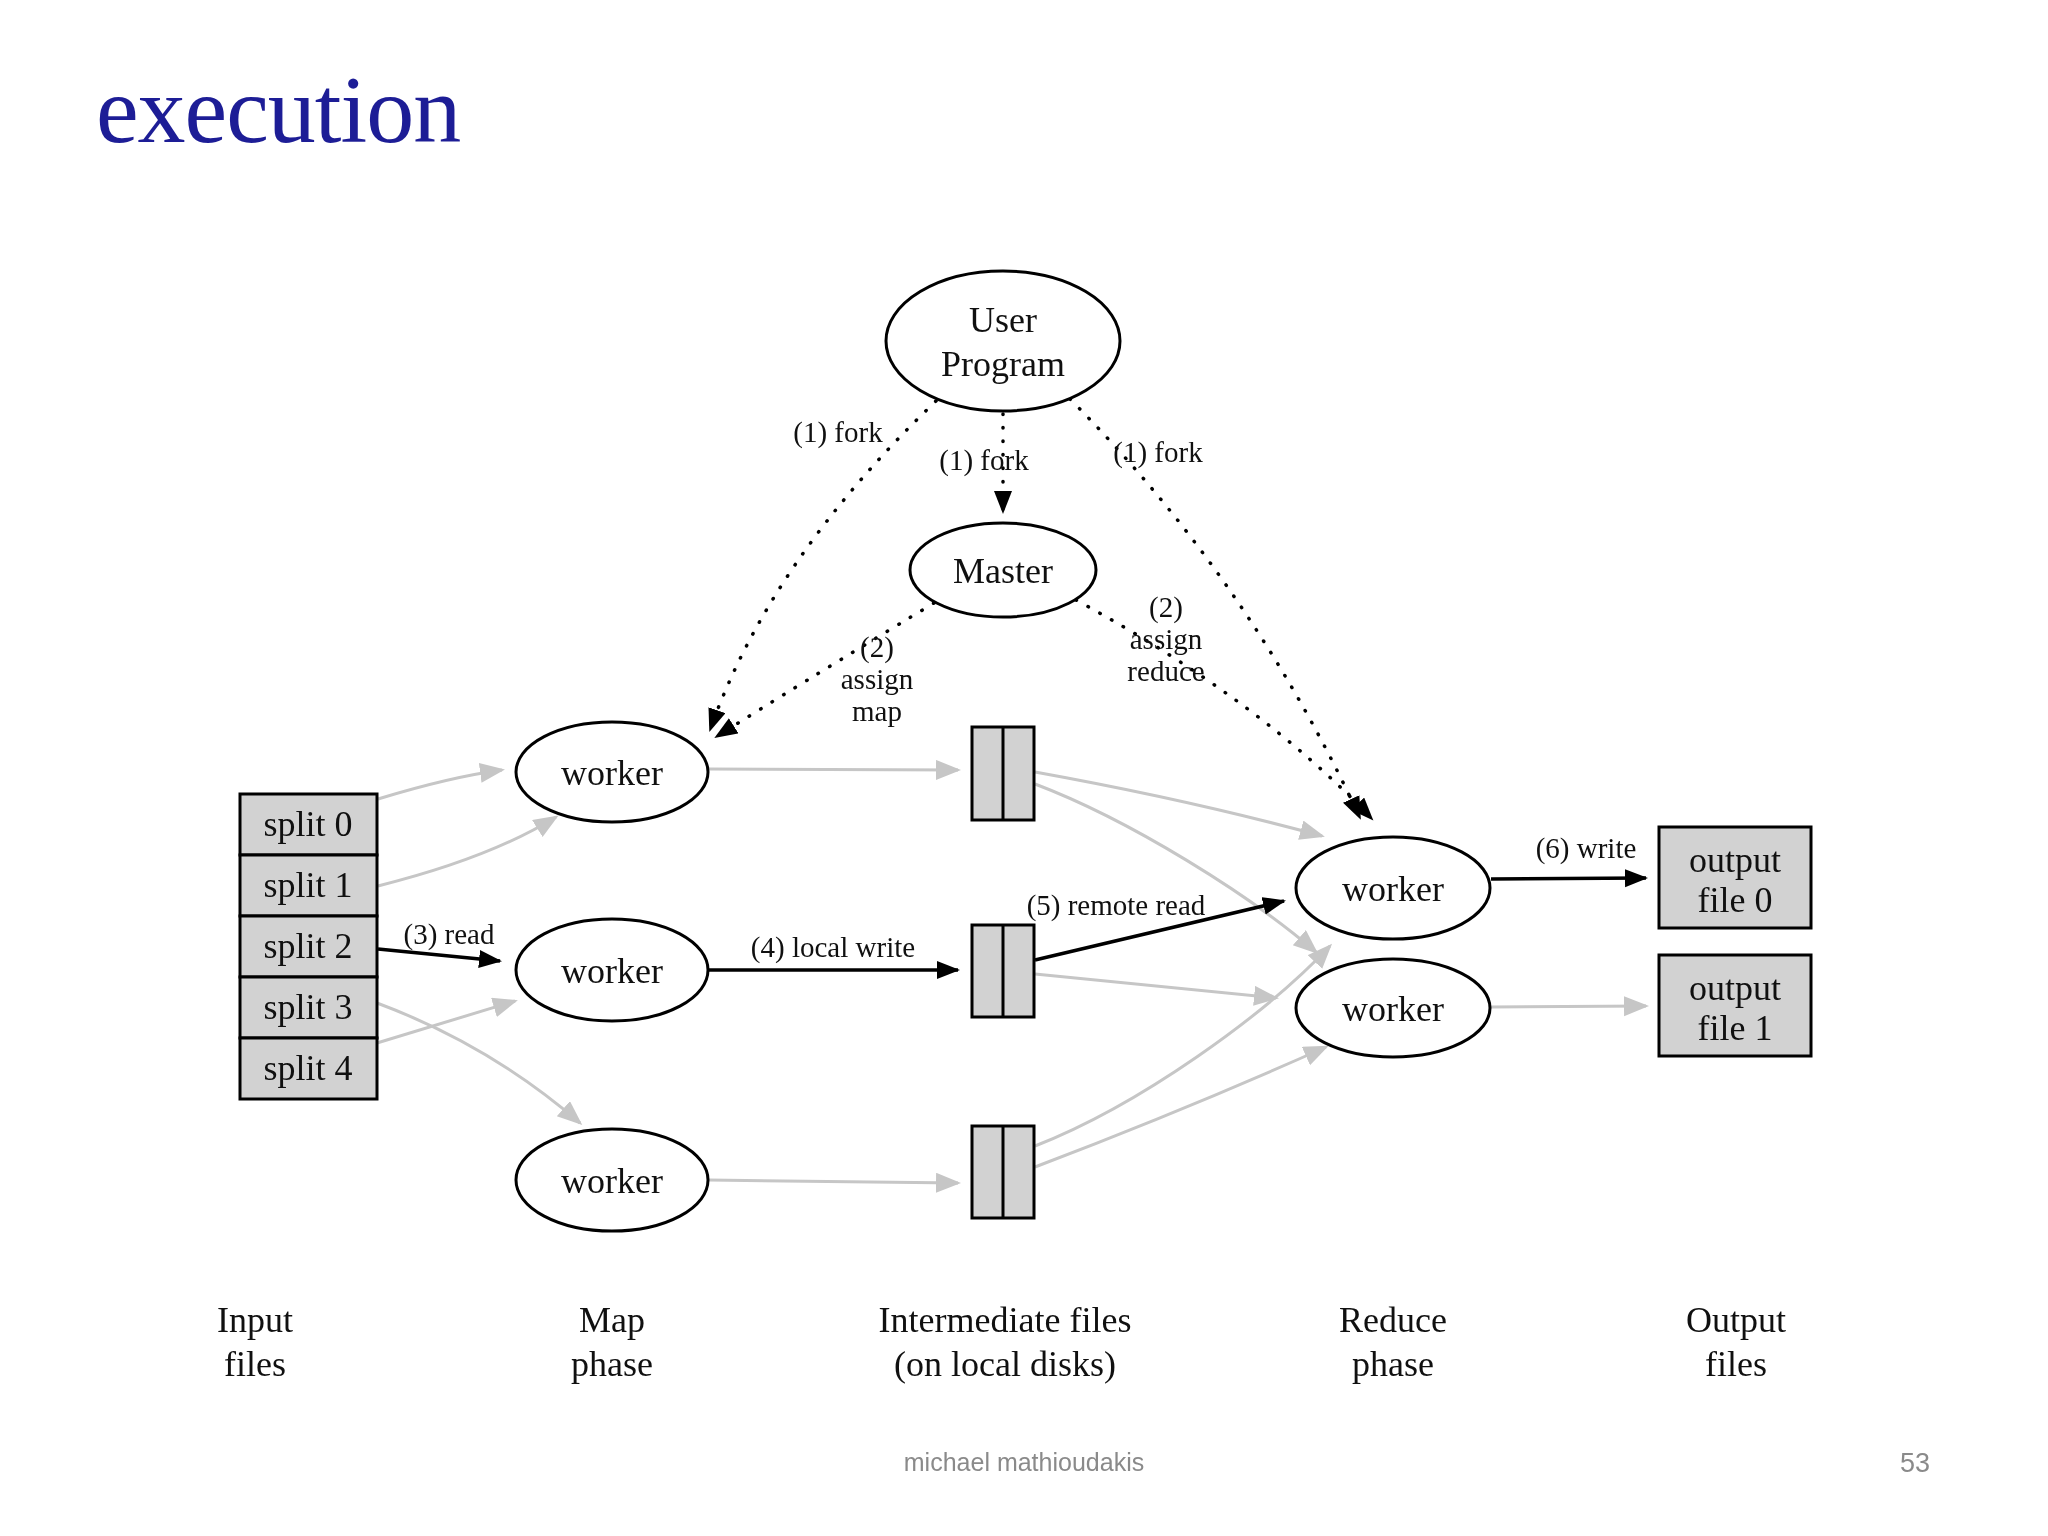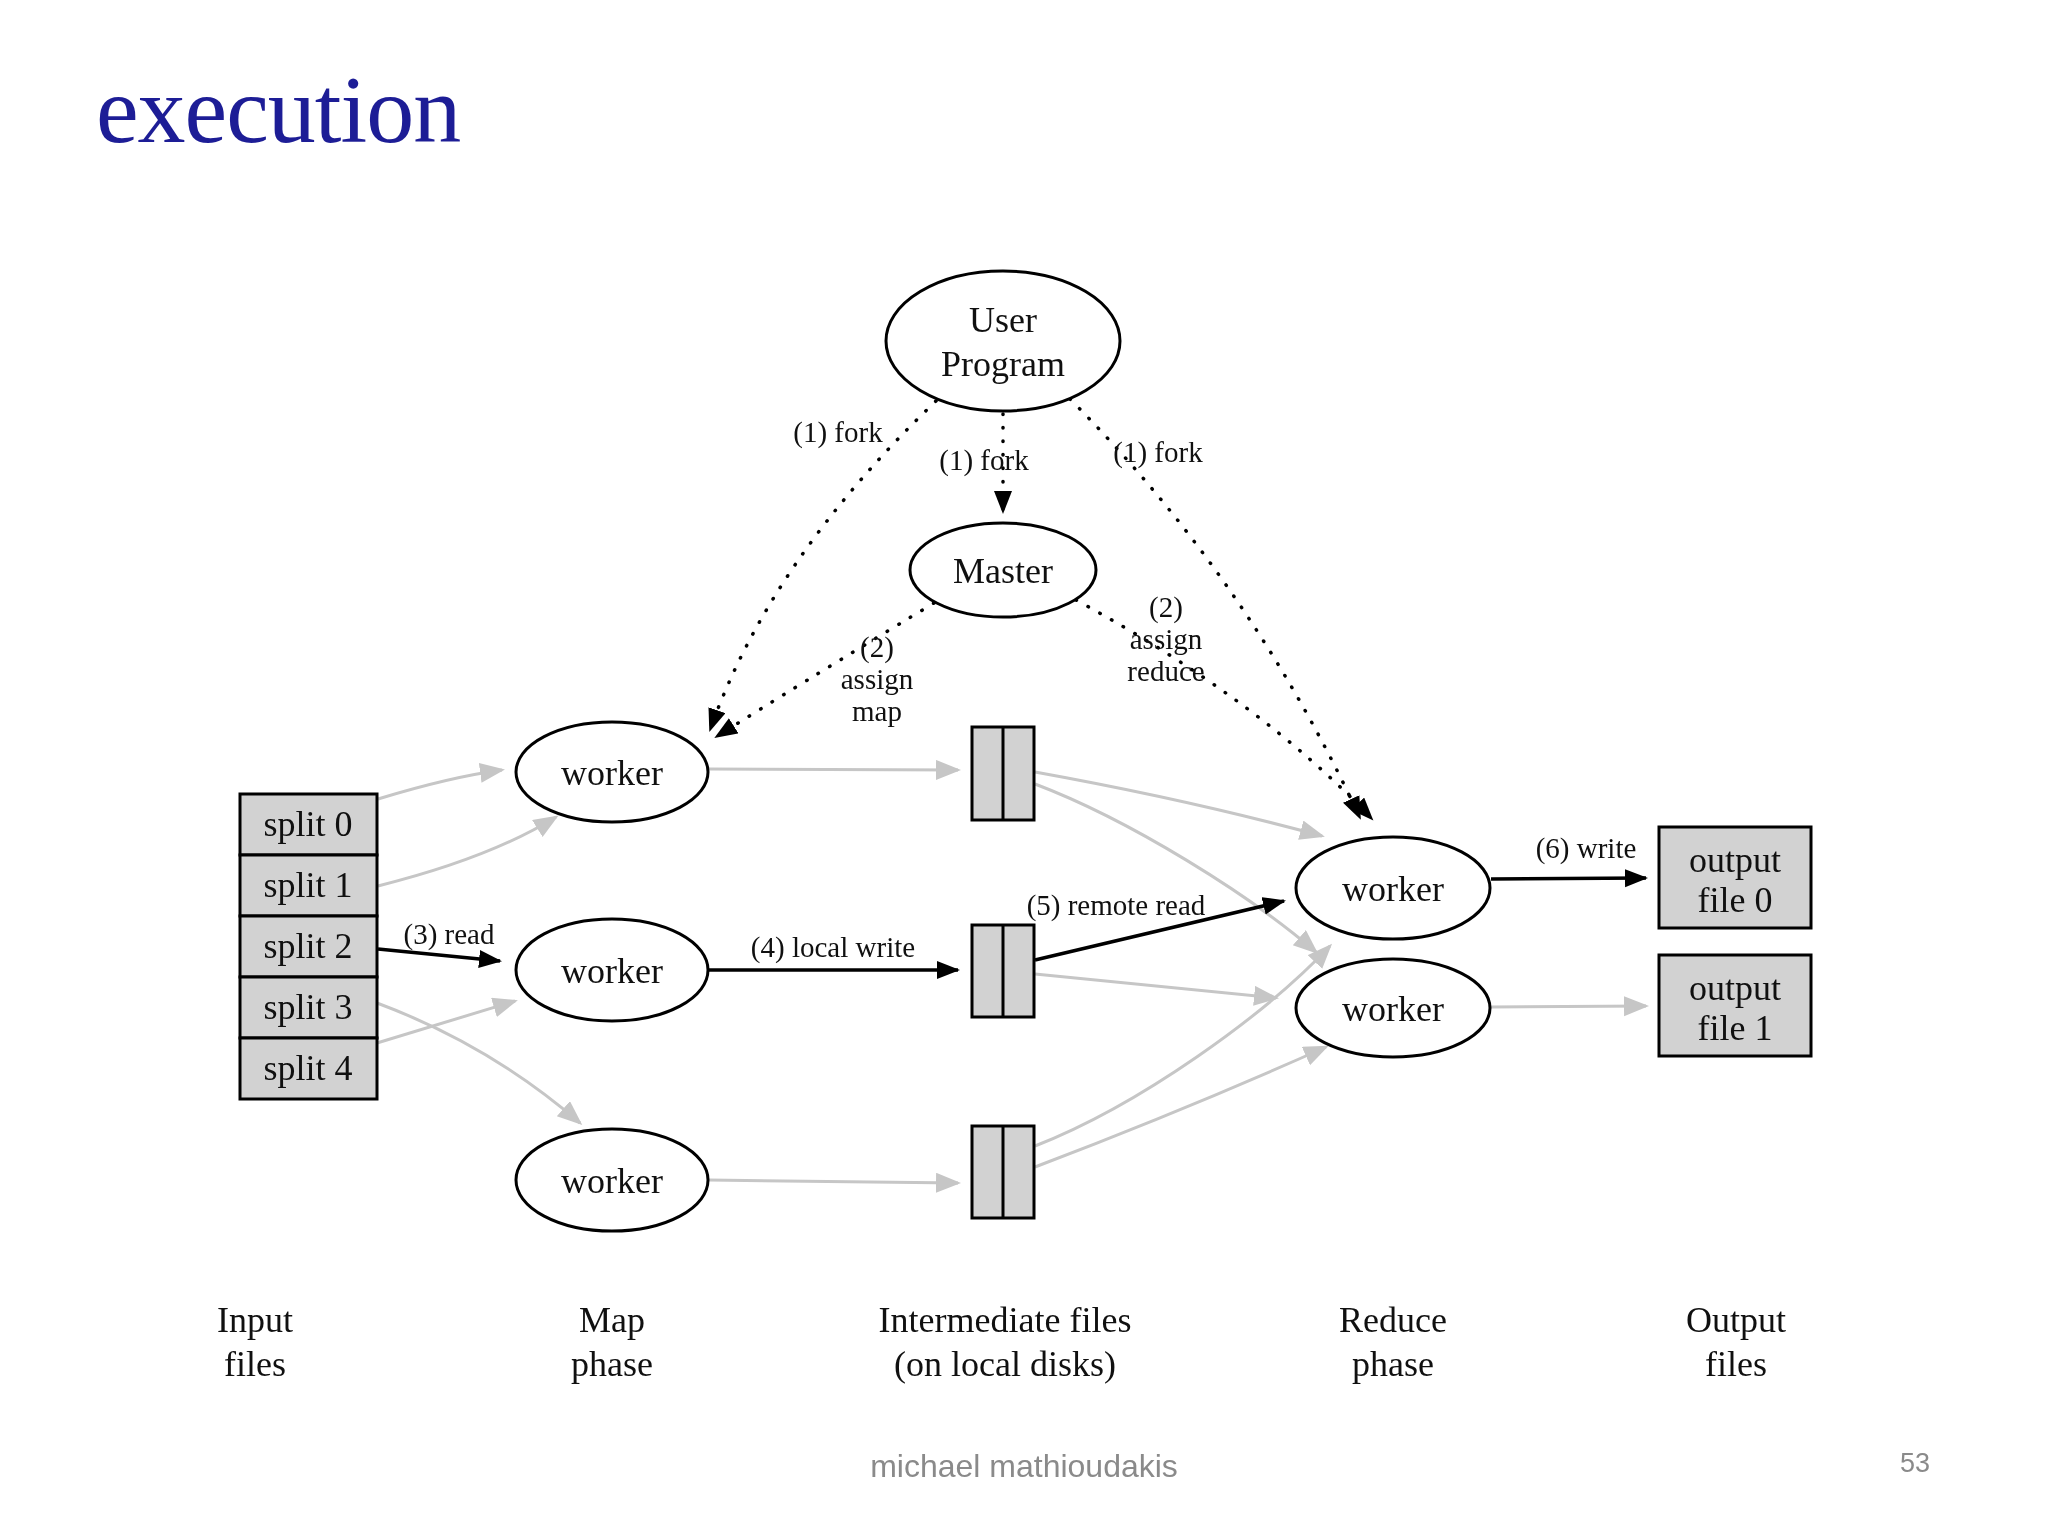--- a/index.html
+++ b/index.html
@@ -7,21 +7,21 @@
   .slide-title{
     position:absolute;left:96px;top:26px;
     font-family:Liberation Serif, serif;
     font-size:96px;font-weight:400;color:var(--title-color,#1d1d96);
     letter-spacing:-1px;
     margin-top:28px;
   }
   .footer-author{
     position:absolute;left:0;right:0;top:1448px;text-align:center;
     font-family:"Liberation Sans","DejaVu Sans",sans-serif;
-    font-size:32px;color:var(--footer-color,#8a8a8a);
+    font-size:25px;color:var(--footer-color,#8a8a8a);
   }
   .footer-page{
     position:absolute;right:118px;top:1448px;
     font-family:"Liberation Sans","DejaVu Sans",sans-serif;
     font-size:27px;color:var(--footer-color,#8a8a8a);
   }
   svg{position:absolute;left:0;top:0;}
   svg text{
     font-family:"Liberation Serif","DejaVu Serif",serif;
     fill:#101010;

